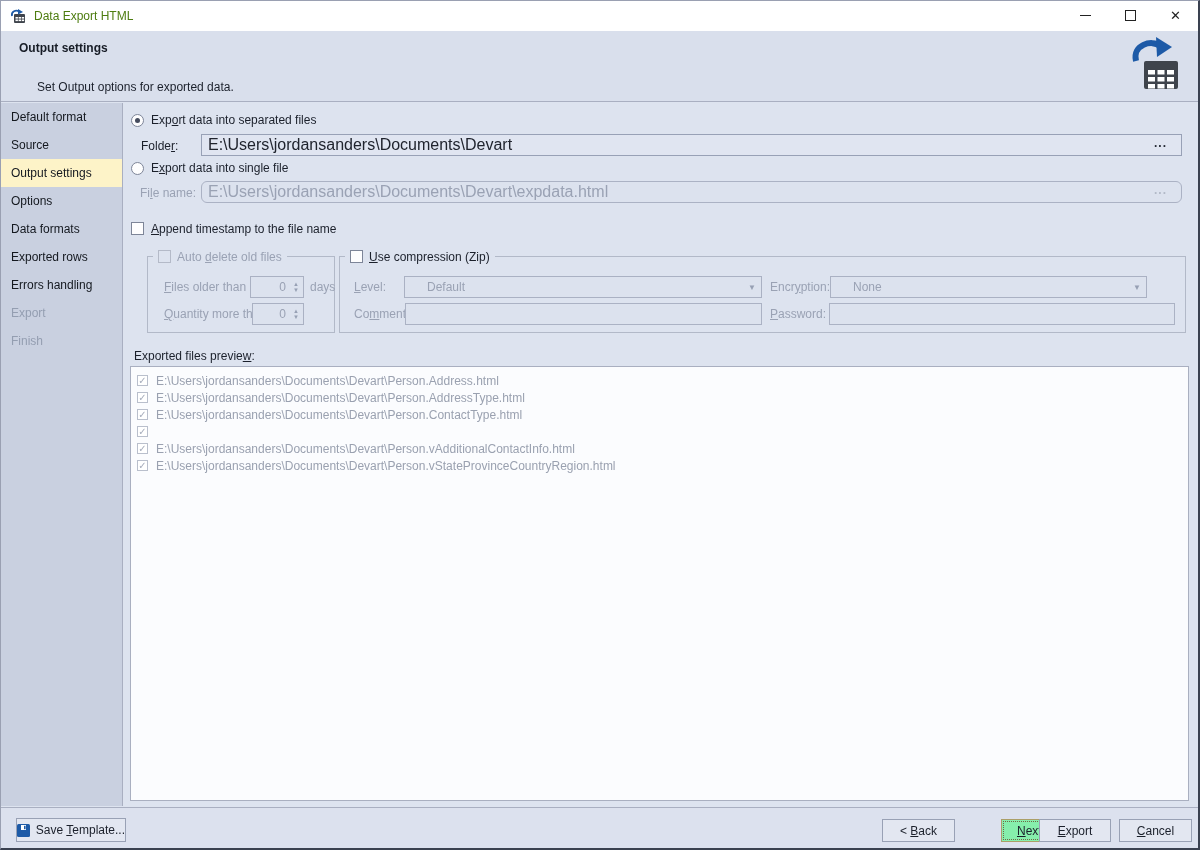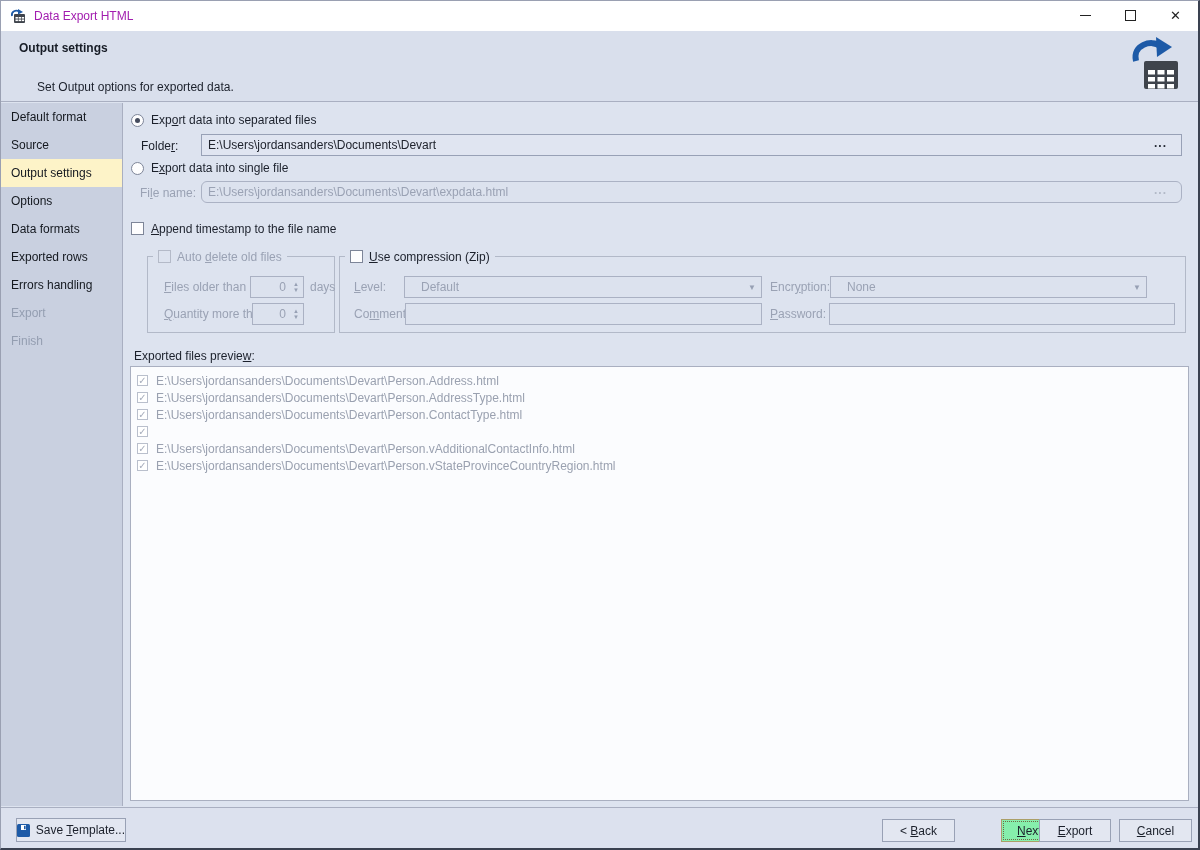--- a/index.html
+++ b/index.html
@@ -6,21 +6,21 @@
   *{cursor:default;}
   .win{
     position:relative;width:1200px;height:850px;box-sizing:border-box;
     font-family:"Liberation Sans",sans-serif;font-size:12px;color:#1b202b;
     background:#dde3ef;border:1px solid #9aa0b2;border-right:2px solid #3a4150;border-bottom:2px solid #3a4150;
     overflow:hidden;
   }
   .abs{position:absolute;box-sizing:border-box;}
   
   .titlebar{left:0;top:0;width:100%;height:30px;background:#ffffff;display:flex;align-items:center;}
-  .title-text{margin-left:8px;color:#a21caf;}
+  .title-text{margin-left:8px;color:#4d7c0f;}
   .wctrls{position:absolute;right:0;top:0;display:flex;}
   .wctrl{width:45px;height:29px;display:flex;align-items:center;justify-content:center;color:#222;}
   .min-glyph{width:11px;height:1px;background:#222;}
   .max-glyph{width:9px;height:9px;border:1px solid #222;}
   .close-glyph{font-size:13px;line-height:13px;}
   
   .header{left:0;top:30px;width:100%;height:71px;background:#d9dfec;border-bottom:1px solid #a9afc1;}
   .header-title{position:absolute;left:18px;top:10px;font-weight:bold;color:#171c26;}
   .header-sub{position:absolute;left:36px;top:40px;margin-top:9px;}
   
@@ -31,31 +31,31 @@
   
   .lbl{position:absolute;white-space:nowrap;}
   .dis-t{color:#9aa2b4;}
   .mn{text-decoration:underline;}
   .radio{position:absolute;width:13px;height:13px;border-radius:50%;border:1px solid #7d8598;background:#fdfdfe;box-sizing:border-box;}
   .radio.sel::after{content:"";position:absolute;left:3px;top:3px;width:5px;height:5px;border-radius:50%;background:#454c5e;}
   .check{position:absolute;width:13px;height:13px;border:1px solid #7d8598;background:#fdfdfe;box-sizing:border-box;}
   .check.inline{position:relative;flex:none;}
   .check.dis{border-color:#b4bac8;background:#dde3ef;}
   input.field{position:absolute;background:#e0e5f1;border:1px solid #98a1b6;box-sizing:border-box;
-    font-family:"Liberation Sans",sans-serif;font-size:12px;color:#20242e;padding:0 24px 0 6px;outline:none;}
+    font-family:"Liberation Sans",sans-serif;font-size:16px;color:#20242e;padding:0 24px 0 6px;outline:none;}
   input.field.dis{color:#9aa2b4;border-color:#abb2c4;background:#dce2ee;}
   .browse{position:absolute;font-weight:bold;color:#262b36;letter-spacing:1px;}
   .browse.dis{color:#b2b9c7;}
   .group{position:absolute;border:1px solid #b2b9c8;}
   .gtitle{position:absolute;top:-8px;left:5px;background:#dde3ef;padding:0 5px;display:flex;align-items:center;gap:6px;height:15px;white-space:nowrap;}
   .spin{position:absolute;border:1px solid #aab1c3;background:#dce2ee;box-sizing:border-box;display:flex;align-items:stretch;}
   .spin input{flex:1;min-width:0;border:none;background:transparent;text-align:right;color:#9aa2b4;
     font-family:"Liberation Sans",sans-serif;font-size:12px;padding:0 3px 0 0;outline:none;}
   .spin .arrows{width:14px;display:flex;flex-direction:column;align-items:center;justify-content:center;color:#97a0b4;font-size:6px;line-height:6px;}
-  .dropdown{position:absolute;border:1px solid #aab1c3;background:#dce2ee;box-sizing:border-box;display:flex;align-items:center;padding:0 18px 0 16px;color:#9aa2b4;}
+  .dropdown{position:absolute;border:1px solid #aab1c3;background:#dce2ee;box-sizing:border-box;display:flex;align-items:center;padding:0 18px 0 22px;color:#9aa2b4;}
   .dd-arrow{position:absolute;right:5px;top:50%;transform:translateY(-50%);color:#97a0b4;font-size:8px;}
   .list{position:absolute;background:#fbfcfe;border:1px solid #a9afc0;padding-top:5px;}
   .lrow{display:flex;align-items:center;gap:8px;height:17px;padding-left:6px;}
   .lcheck{flex:none;width:11px;height:11px;border:1px solid #b9bfcc;background:#fff;color:#a6adbc;font-size:10px;line-height:9px;text-align:center;box-sizing:border-box;}
   .lrow span.ltext{color:#9aa1b0;white-space:nowrap;}
   
   .footer{left:0;top:806px;width:100%;height:44px;background:#dce1ee;border-top:1px solid #a9afc1;}
   .btn{position:absolute;display:flex;align-items:center;justify-content:center;gap:6px;
     background:#e3e7f1;border:1px solid #99a1b5;box-sizing:border-box;color:#1b202b;white-space:nowrap;}
   .btn.focus{background:#86efac;border-color:#ab9f68;outline:1px dotted #6e6a45;outline-offset:-3px;margin-left:38px;}

